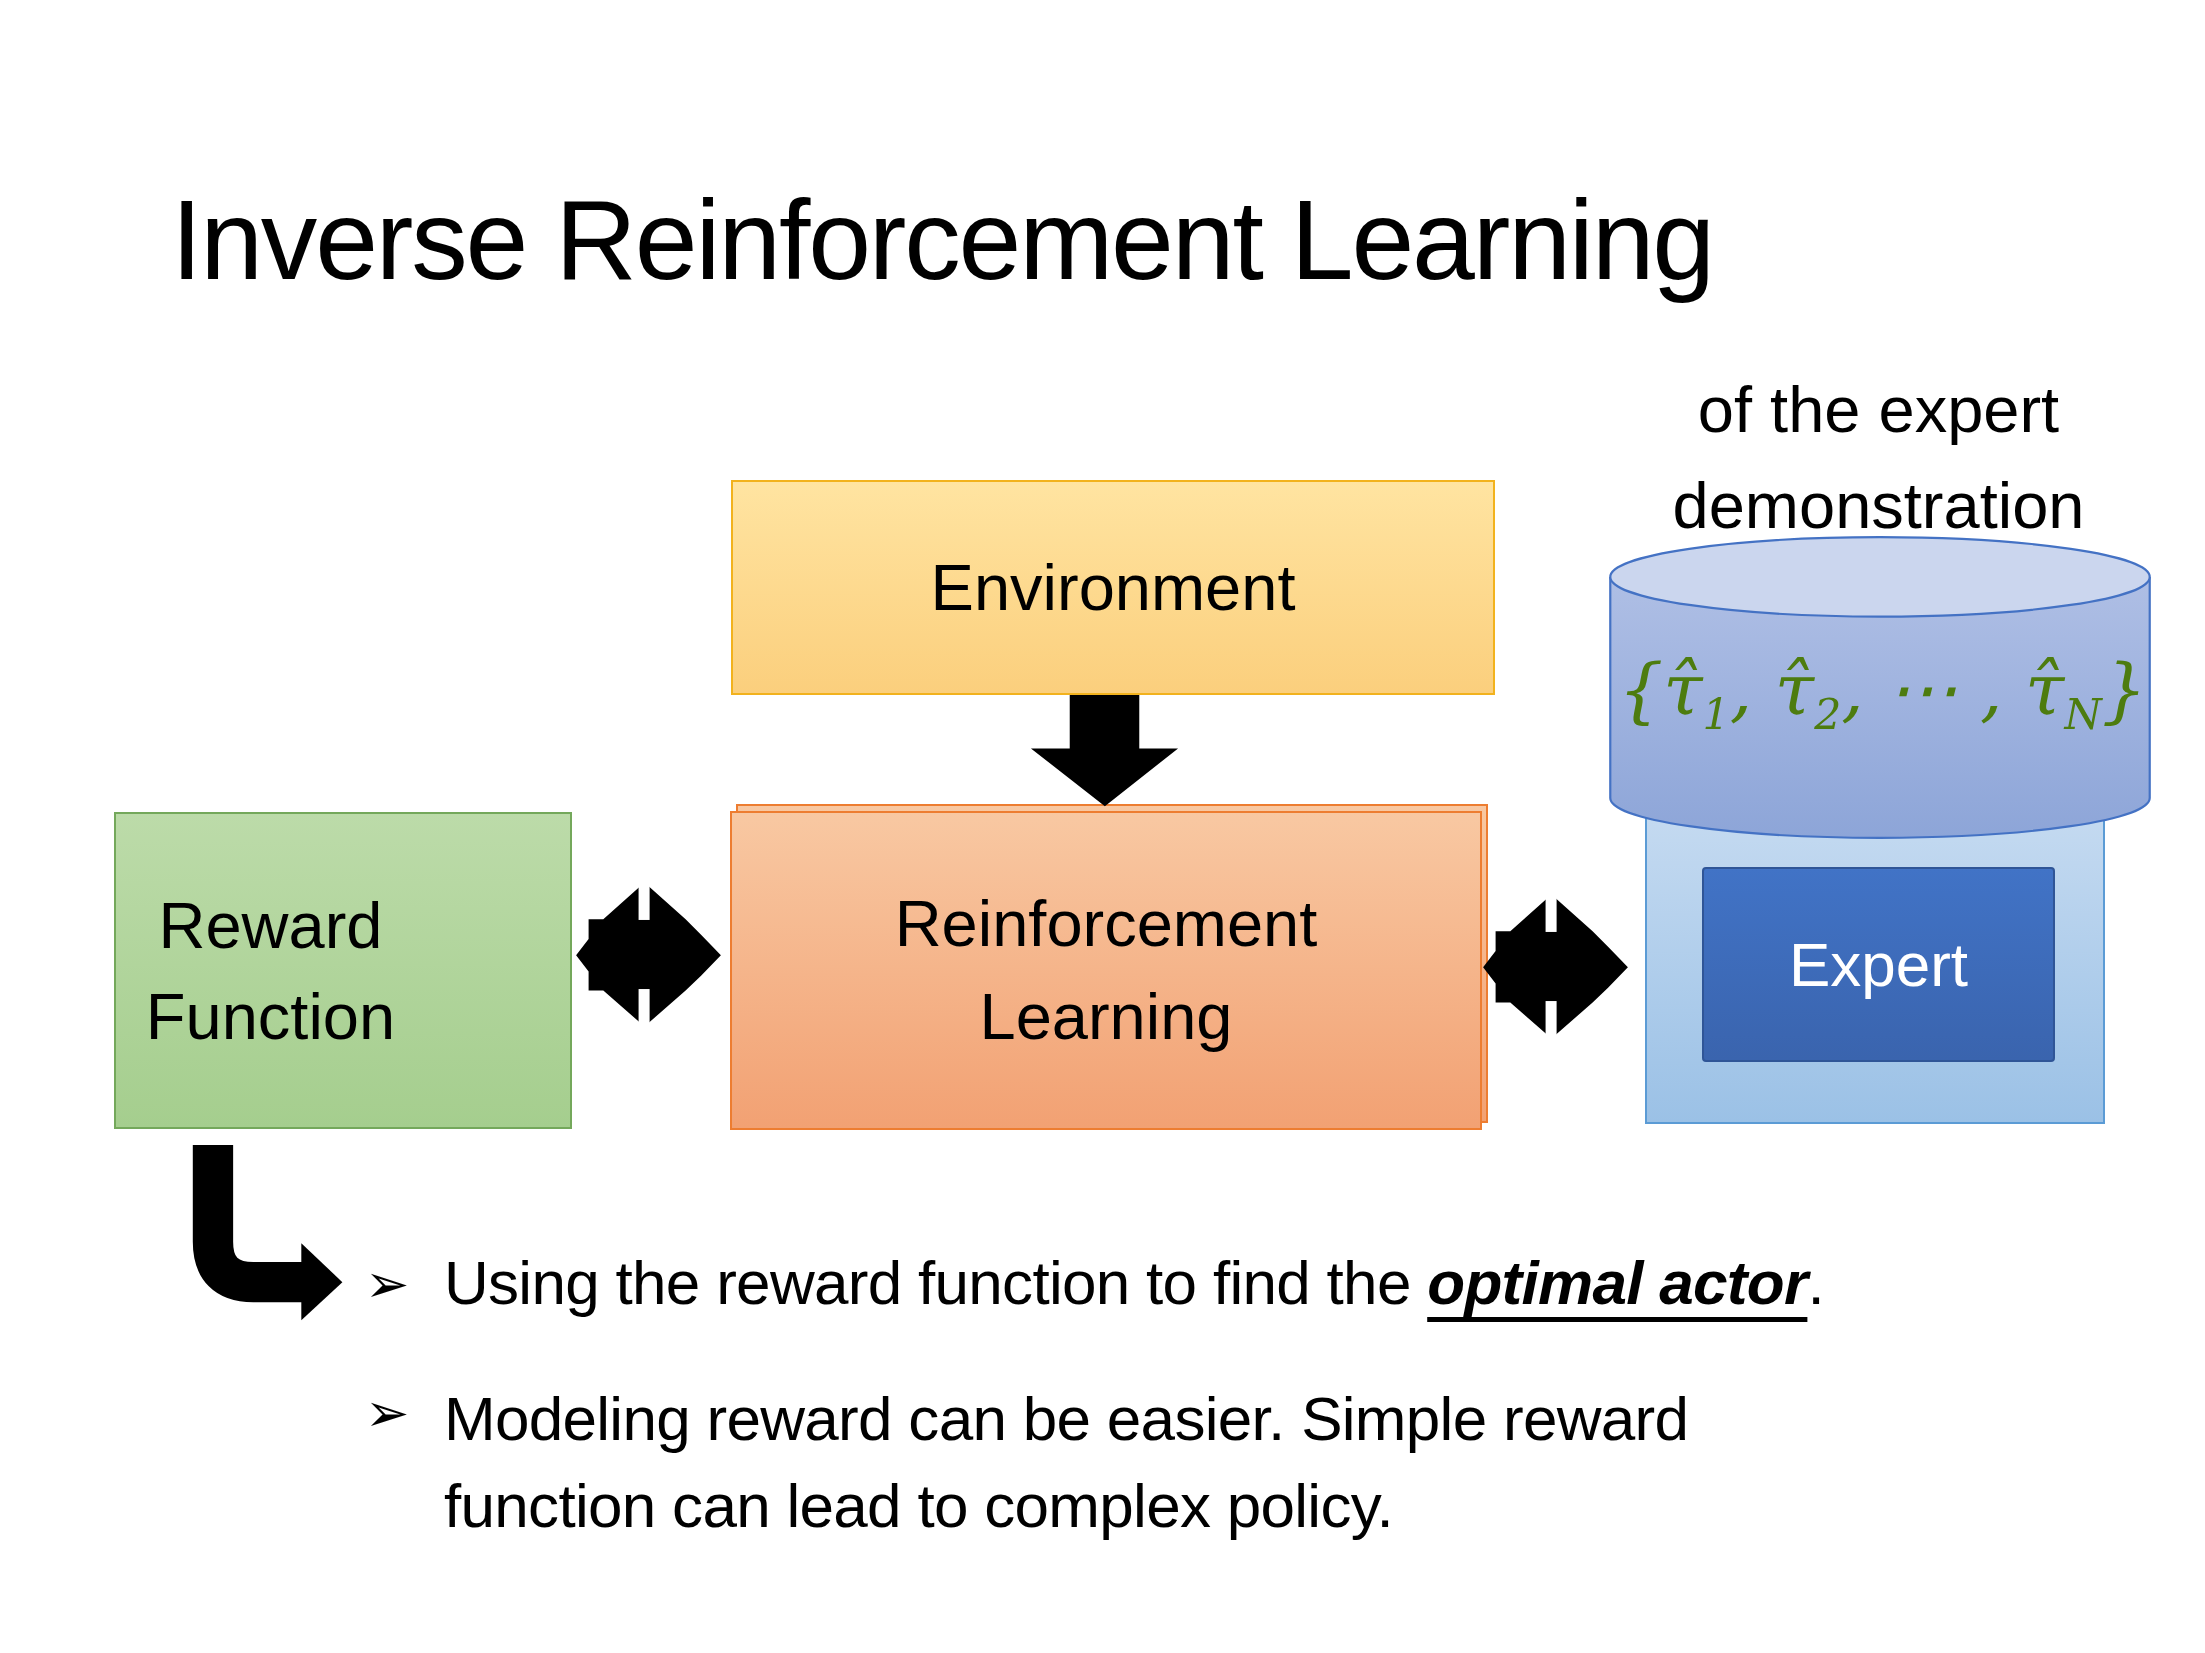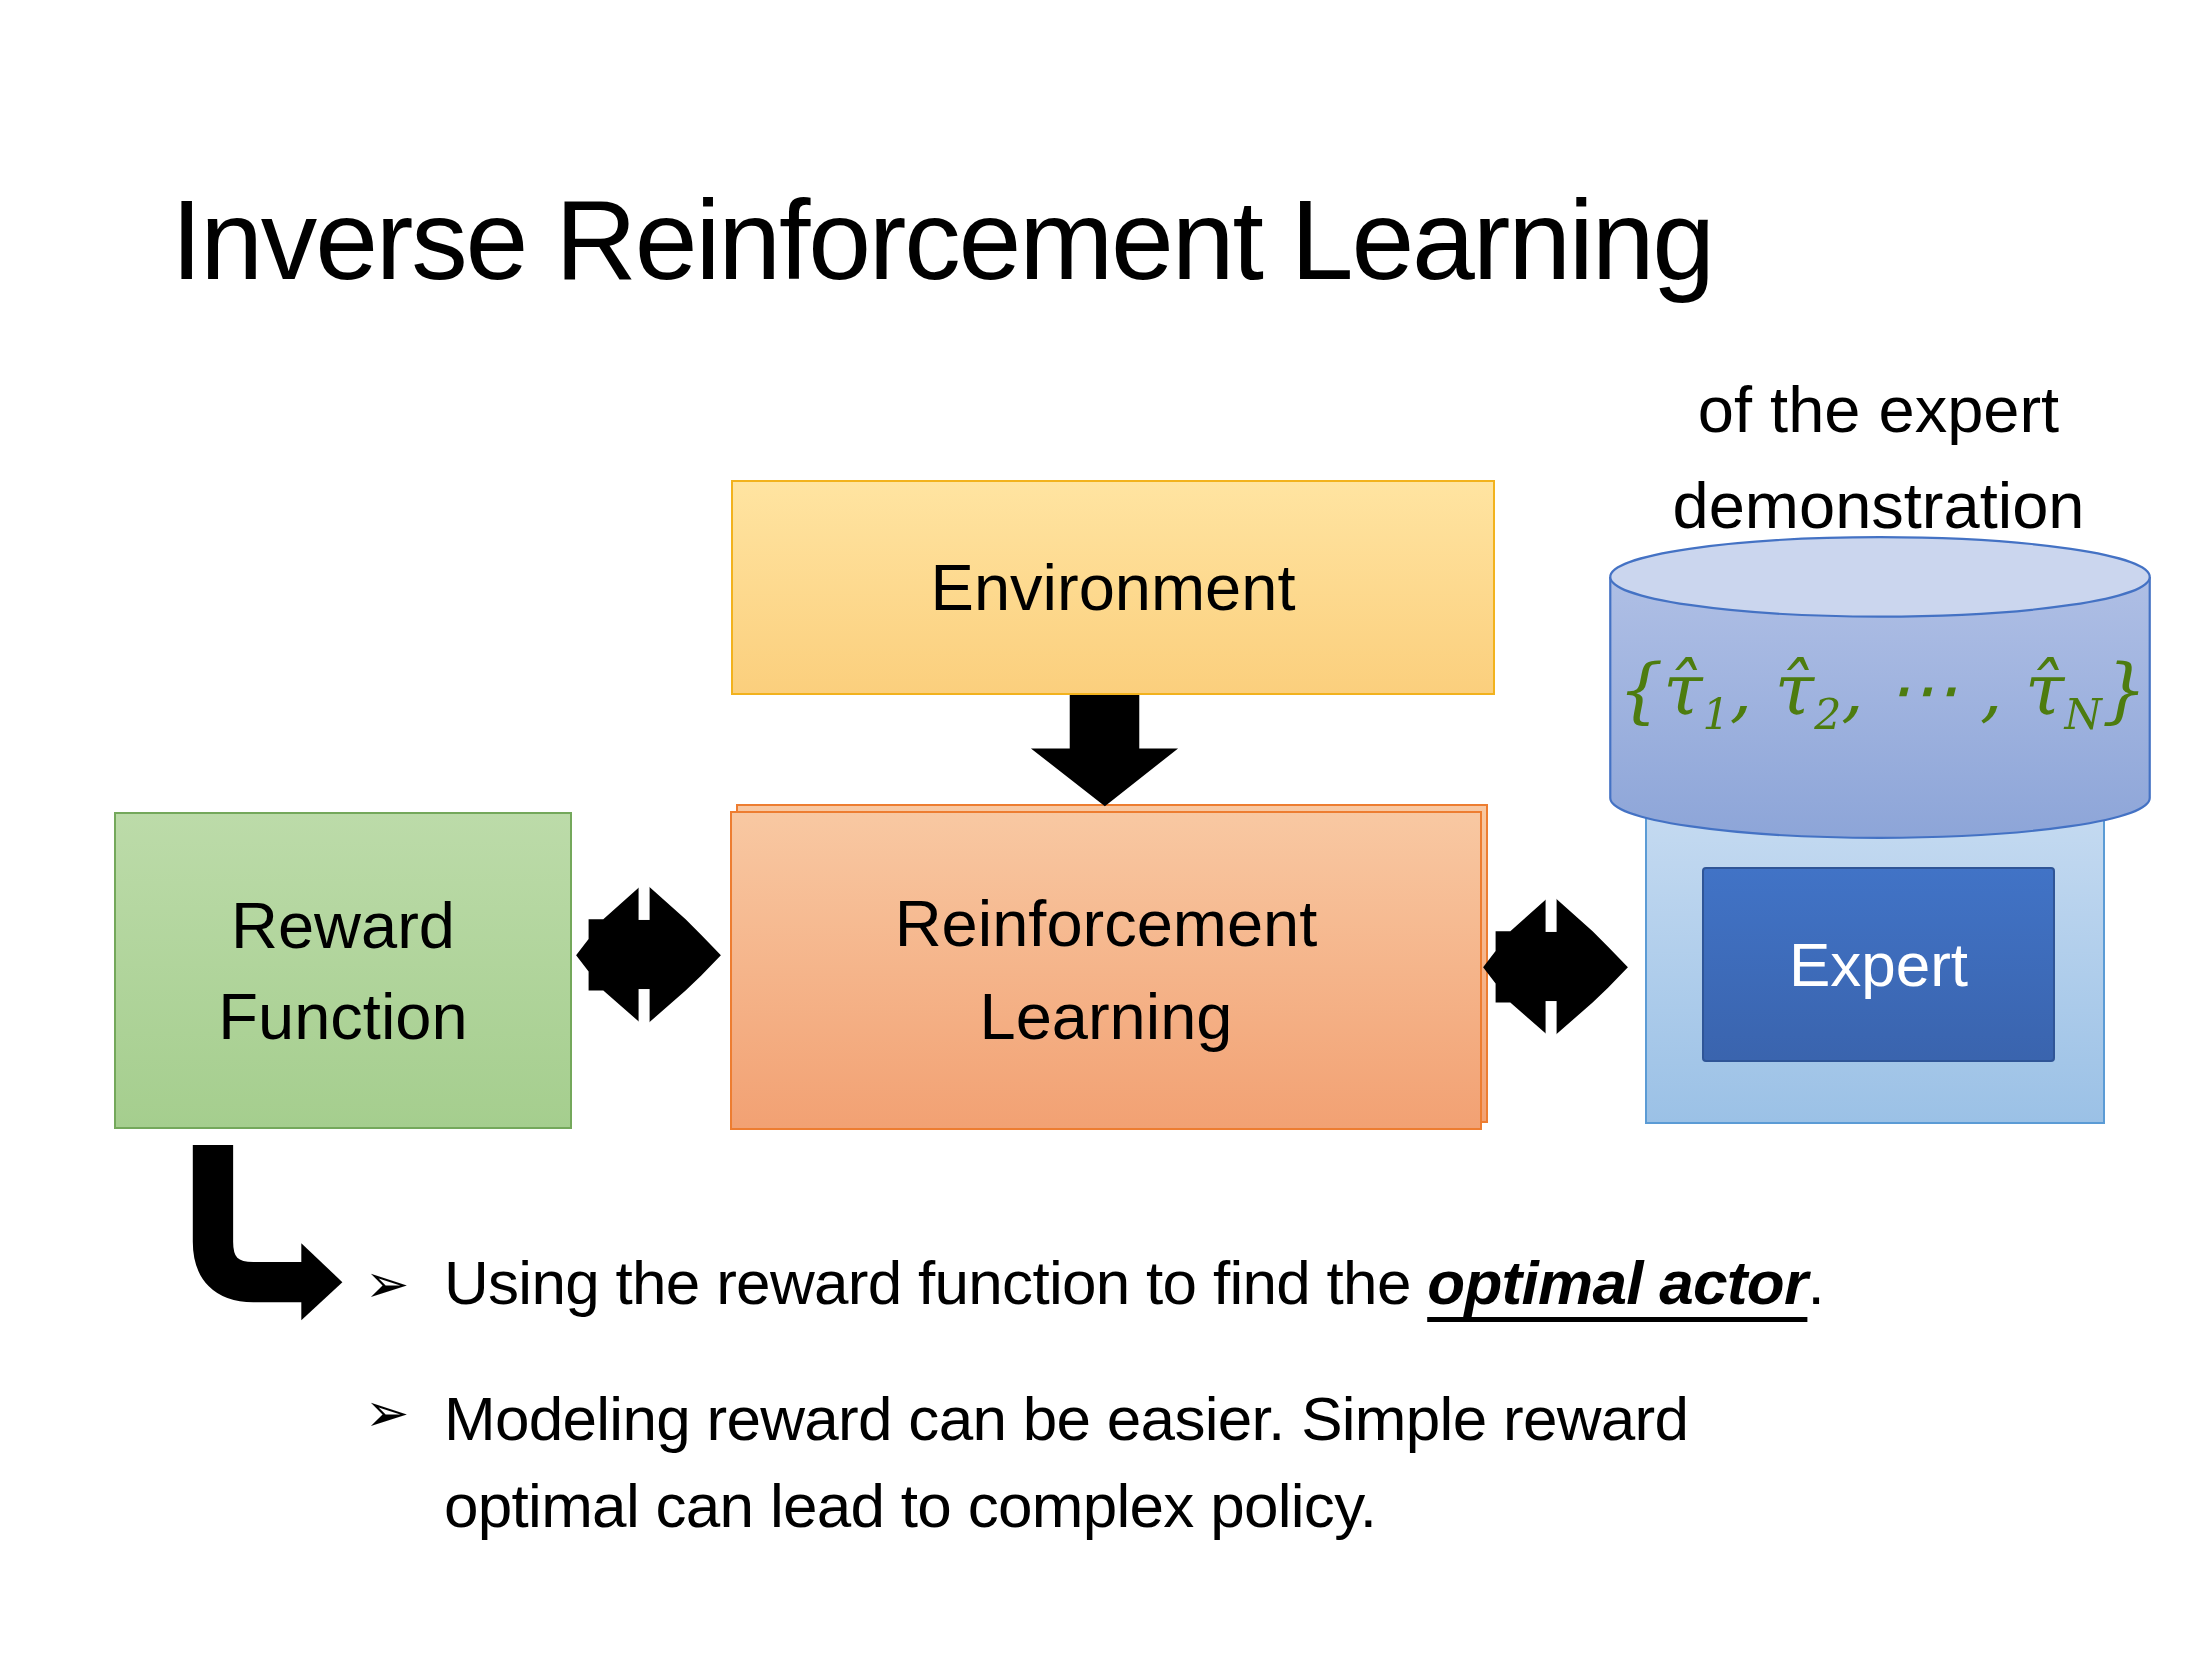--- a/index.html
+++ b/index.html
@@ -27,21 +27,21 @@
     border:2.2px solid #F2B21D;
     display:flex;align-items:center;justify-content:center;
     font-size:65px;
   }
 
   
   .reward-box{
     left:114px;top:812px;width:458px;height:317px;box-sizing:border-box;
     background:linear-gradient(180deg,#BCDBA9 0%,#A5CE8E 100%);
     border:2.2px solid #74A85B;
-    display:flex;align-items:center;justify-content:center;
+    display:flex;align-items:center;
     font-size:65px;line-height:1.4;text-align:center;
   }
   .reward-box .inner{width:309px;}
 
   
   .rl-back{
     left:736px;top:804px;width:752px;height:319px;box-sizing:border-box;
     background:linear-gradient(180deg,#F8C8A2 0%,#F2A173 100%);
     border:2.2px solid #ED7D31;
   }
@@ -164,18 +164,18 @@
 
   <div class="bullet-row row1">
     <span class="marker">➢</span>
     <span class="btext"><span>Using the reward function to find the </span><span class="em-phrase">optimal actor</span><span>.</span></span>
   </div>
 
   <div class="bullet-row row2">
     <span class="marker">➢</span>
     <span class="btext">
       <span>Modeling reward can be easier. Simple reward</span>
-      <span>optimal can lead to complex policy.</span>
+      <span>function can lead to complex policy.</span>
     </span>
   </div>
 
 </div>
 
 
 </body></html>

